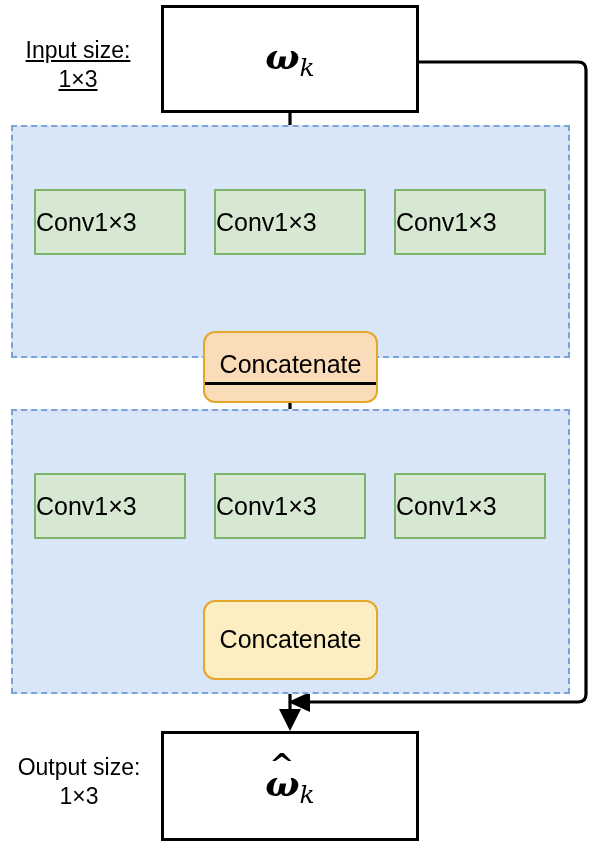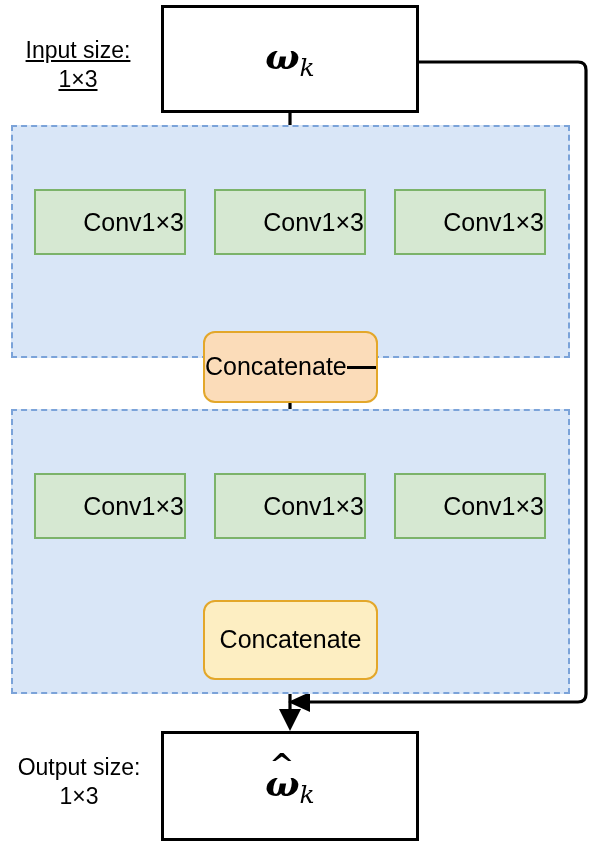--- a/index.html
+++ b/index.html
@@ -16,24 +16,24 @@
   .om{font-weight:bold;font-style:italic;}
   .sub{font-style:italic;font-size:25px;vertical-align:-0.28em;letter-spacing:0;}
   .hatwrap{position:relative;display:inline-block;}
   .hatwrap .hat{position:absolute;left:50%;top:-0.50em;transform:translateX(-52%);
                 font-size:30px;font-weight:bold;font-family:"DejaVu Serif",serif;}
 
   .side-label{position:absolute;text-align:center;font-size:23px;line-height:1.28;
               white-space:pre-line;}
 
   .conv-box{position:absolute;background:#d6e8d2;border:2px solid #7cb36a;box-sizing:border-box;
-            display:flex;align-items:center;justify-content:flex-end;font-size:25px;color:#000;}
+            display:flex;align-items:center;justify-content:flex-start;font-size:25px;color:#000;}
 
   .cat-box{position:absolute;box-sizing:border-box;border:2px solid #e3a72a;border-radius:12px;
-           display:flex;flex-direction:row;align-items:center;justify-content:center;}
+           display:flex;flex-direction:column;align-items:center;justify-content:center;}
   .cat-orange{background:#fbdcb9;}
   .cat-yellow{background:#fdeec2;}
   .cat-line1{font-size:25px;line-height:1.1;padding:2px 0 3px;}
   .cat-divider{width:100%;height:3px;background:#000;}
   .cat-line2{font-size:25px;line-height:1.1;padding:3px 0 2px;}
   .cat-single{font-size:25px;line-height:1.1;}
 
   svg.wires{position:absolute;left:0;top:0;width:600px;height:851px;overflow:visible;}
   .wire{fill:none;stroke:#000000;stroke-width:3.2;stroke-linecap:butt;stroke-linejoin:round;}
   .head{fill:#000000;}

